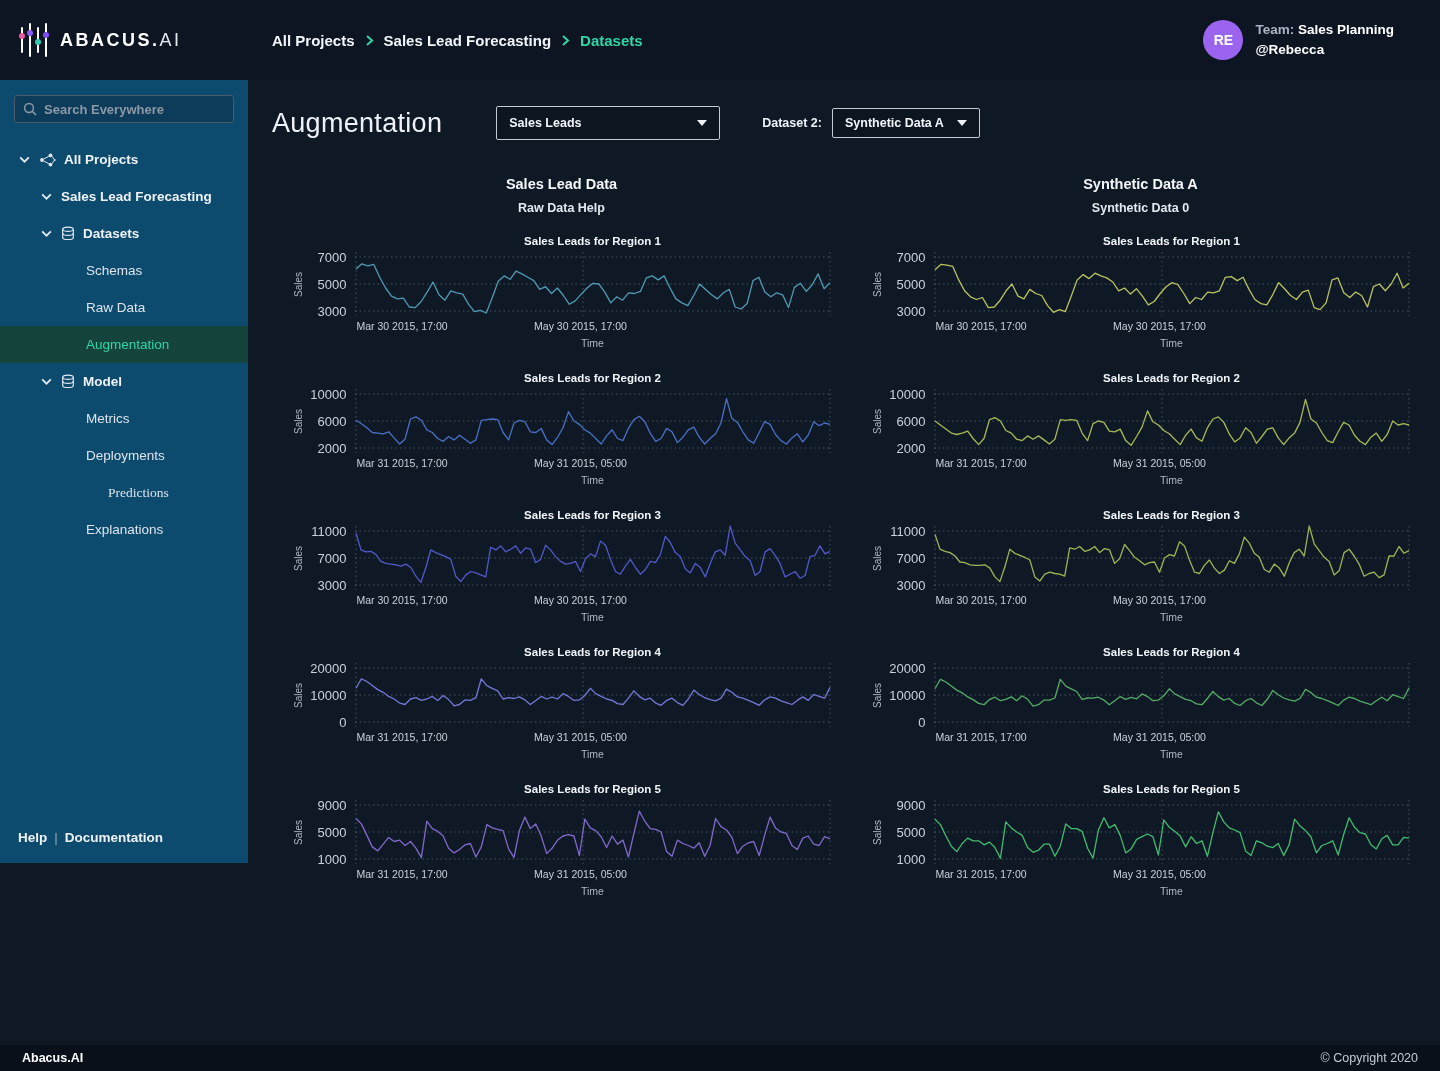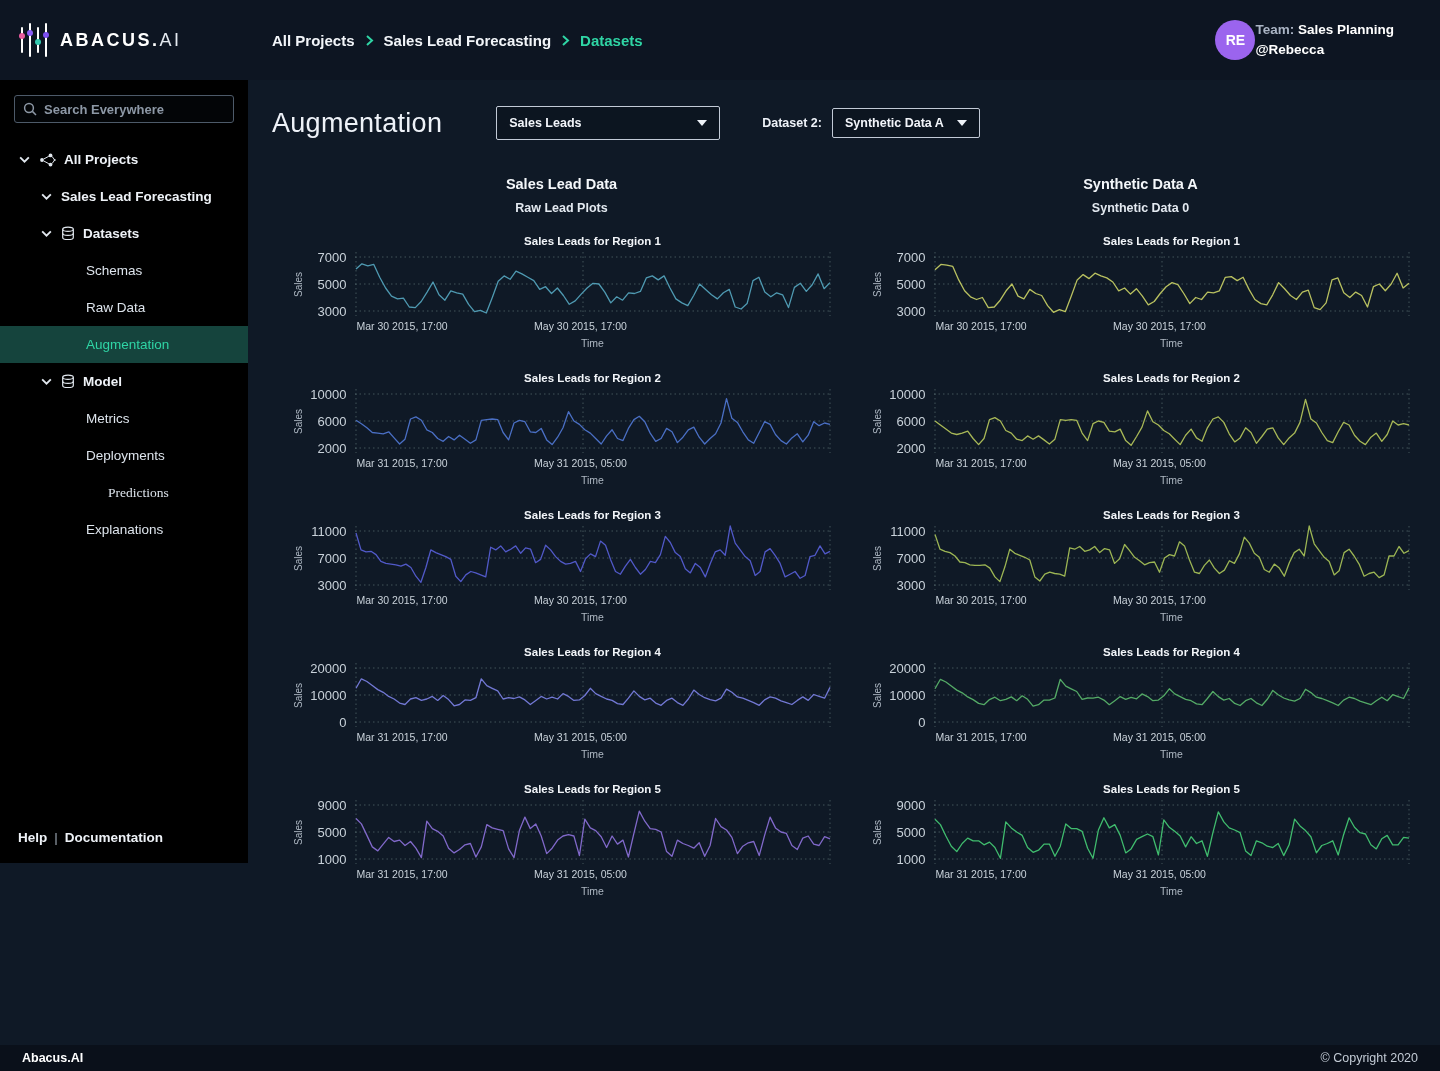--- a/index.html
+++ b/index.html
@@ -12,29 +12,29 @@
   .header { position:absolute; top:0; left:0; width:1440px; height:80px;
     background:#0d1522; display:flex; align-items:center; z-index:5; }
   .logo-wrap { width:248px; display:flex; align-items:center; padding-left:18px; gap:10px; }
   .logo-word { font-size:18px; letter-spacing:2.5px; color:#ffffff; white-space:nowrap; }
   .logo-word .b { font-weight:bold; }
   .logo-word .t { font-weight:normal; color:#e4e9f0; }
   .breadcrumb { display:flex; align-items:center; gap:10px; margin-left:24px; font-size:15px; font-weight:bold; }
   .crumb { color:#f2f5f9; cursor:pointer; }
   .crumb.current { color:#2fd5a5; }
   .crumb-sep { color:#2fd5a5; display:flex; align-items:center; }
-  .user-area { margin-left:auto; display:flex; align-items:center; padding-right:46px; }
+  .user-area { margin-left:auto; display:flex; align-items:center; gap:12px; padding-right:46px; }
   .avatar { width:40px; height:40px; border-radius:50%; background:#9b64ee; color:#fff;
     display:flex; align-items:center; justify-content:center; font-size:14px; font-weight:bold; }
   .user-text { font-size:13.5px; line-height:1.45; }
   .team-label { color:#aab4c4; font-weight:bold; }
   .team-name, .user-handle { color:#ffffff; font-weight:bold; }
   
   .sidebar { position:absolute; top:80px; left:0; width:248px; height:783px;
-    background:#000000; display:flex; flex-direction:column; z-index:4; }
+    background:#0c4a6e; display:flex; flex-direction:column; z-index:4; }
   .search-box { margin:15px 14px 10px 14px; height:28px; border:1px solid #4d5a69; border-radius:3px;
     display:flex; align-items:center; padding:0 8px; gap:7px; background:rgba(10,18,28,0.25); }
   .search-box input { flex:1; background:transparent; border:none; outline:none;
     color:#cfd7df; font-size:13px; font-family:"Liberation Sans",sans-serif; }
   .search-box input::placeholder { color:#8d98a6; font-weight:bold; }
   .nav-tree { margin-top:8px; }
   .nav-item { height:37px; display:flex; align-items:center; gap:8px; font-size:13.5px;
     color:#dde4ec; cursor:pointer; white-space:nowrap; }
   .nav-item.bold { font-weight:bold; color:#eef2f7; }
   .nav-item.active { background:#15443d; color:#2fd5a5; font-weight:normal; }
@@ -227,21 +227,21 @@
     <div class="ds2-label">Dataset 2:</div>
     <div class="select select2">
       <span class="val">Synthetic Data A</span>
       <span class="caret"></span>
     </div>
   </div>
 
   <div class="charts-area">
     <section class="chart-col">
       <div class="col-title">Sales Lead Data</div>
-      <div class="col-subtitle">Raw Lead Plots</div>
+      <div class="col-subtitle">Raw Data Help</div>
       <div class="chart-list" id="left-charts">
           <div class="chart">
             <div class="chart-title">Sales Leads for Region 1</div>
             <div class="chart-body">
               <div class="ylab">Sales</div>
               <div class="yticks">
                 <span class="yt0">7000</span>
                 <span class="yt1">5000</span>
                 <span class="yt2">3000</span>
               </div>

